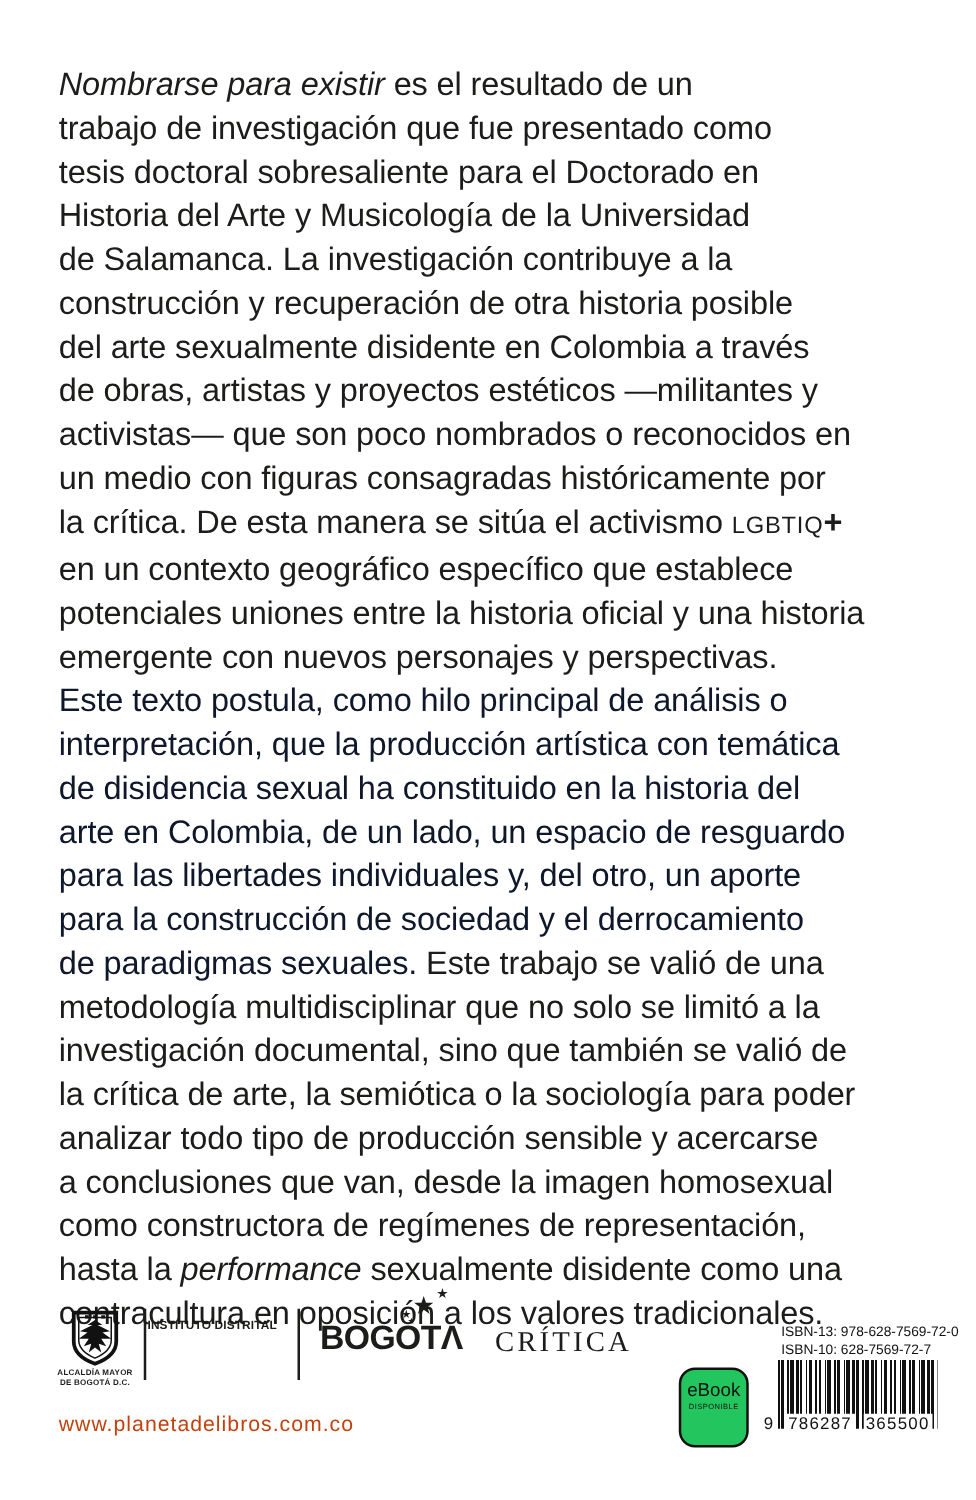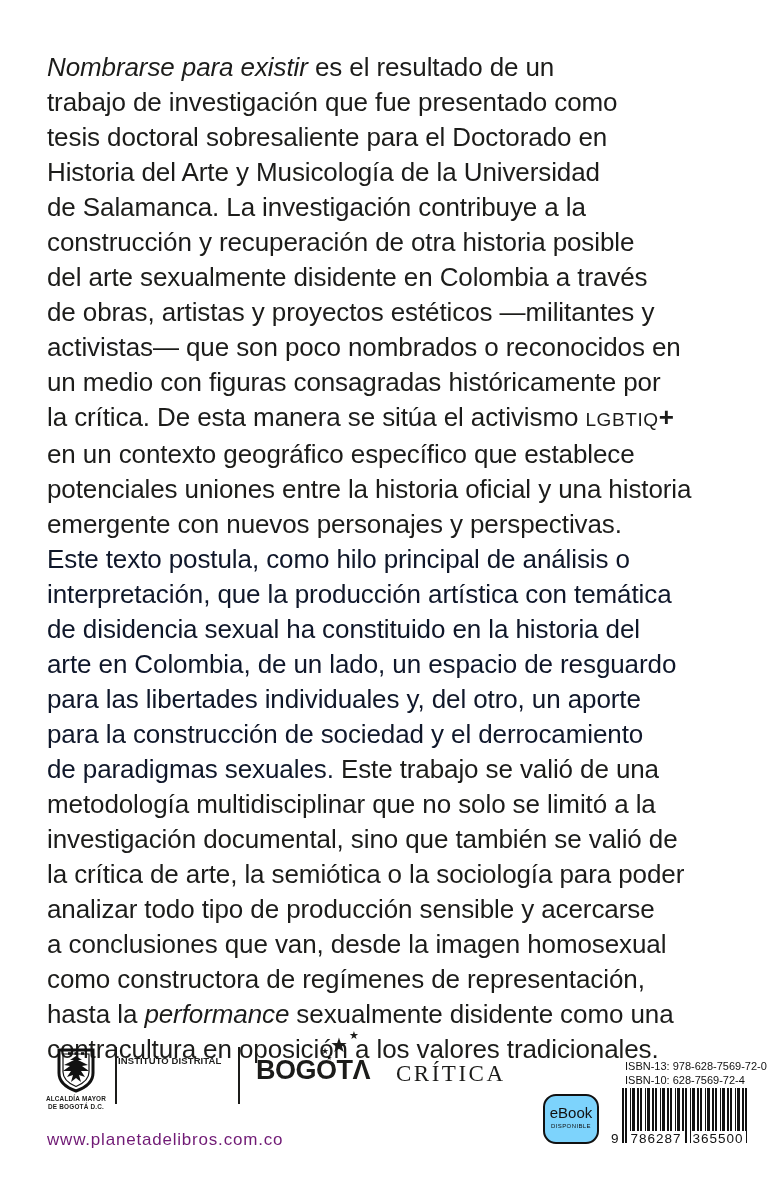--- a/index.html
+++ b/index.html
@@ -35,39 +35,39 @@
   .bogota-star{position:absolute;color:#1c1c1a;line-height:1;}
   .star-big{left:74px;top:2px;font-size:20px;}
   .star-small{left:93px;top:-3px;font-size:11px;}
   .star-tiny1{left:65px;top:14px;font-size:9px;}
   .star-tiny2{left:70px;top:21px;font-size:7px;}
 
   .critica{position:absolute;left:396px;top:1061px;
     font-family:"Liberation Serif","DejaVu Serif",serif;
     font-size:23px;letter-spacing:2.5px;color:#1c1c1a;}
 
-  .ebook{position:absolute;left:543px;top:1094px;width:56px;height:50px;
+  .ebook{position:absolute;left:543px;top:1094px;width:56px;height:64px;
     border:2.2px solid #111;border-radius:13px;box-sizing:border-box;
-    text-align:center;padding-top:9px;background:#7dd3fc;}
+    text-align:center;padding-top:9px;background:#22c55e;}
   .ebook-l1{font-size:15px;line-height:15px;color:#111;}
   .ebook-l2{font-size:6px;letter-spacing:0.4px;line-height:8px;margin-top:2px;color:#111;}
 
   .isbn{position:absolute;left:625px;top:1060px;font-size:11px;line-height:13.5px;color:#111;white-space:nowrap;}
 
   .barcode{position:absolute;left:611px;top:1088px;width:139px;height:58px;}
   .bars{position:absolute;left:11px;right:0;top:0;height:55px;
     background:repeating-linear-gradient(90deg,
       #111 0 2px,#fff 2px 3px,#111 3px 5px,#fff 5px 8px,
       #111 8px 9px,#fff 9px 10px,#111 10px 13px,#fff 13px 15px);}
   .bc-digits{position:absolute;left:0;bottom:0;height:15px;font-size:13.5px;
     letter-spacing:1px;color:#111;display:flex;align-items:flex-end;}
   .bc-first{background:#fff;padding-right:2px;}
   .bc-g{background:#fff;margin-left:7px;padding:0 2px;text-align:right;}
 
-  .site-url{position:absolute;left:47px;top:1130px;font-size:17px;letter-spacing:0.8px;color:#701a75;}
+  .site-url{position:absolute;left:47px;top:1130px;font-size:17px;letter-spacing:0.8px;color:#c2410c;}
 </style>
 </head>
 <body>
 
 <div class="synopsis" id="synopsis"><span class="seg-italic">Nombrarse para existir</span><span class="seg-normal"> es el resultado de un
 trabajo de investigación que fue presentado como
 tesis doctoral sobresaliente para el Doctorado en
 Historia del Arte y Musicología de la Universidad
 de Salamanca. La investigación contribuye a la
 construcción y recuperación de otra historia posible
@@ -127,21 +127,21 @@
 
 <div class="critica">CRÍTICA</div>
 
 <div class="ebook">
   <div class="ebook-l1">eBook</div>
   <div class="ebook-l2">DISPONIBLE</div>
 </div>
 
 <div class="isbn">
   <div>ISBN-13: 978-628-7569-72-0</div>
-  <div>ISBN-10: 628-7569-72-4</div>
+  <div>ISBN-10: 628-7569-72-7</div>
 </div>
 
 <div class="barcode">
   <div class="bars"></div>
   <div class="bc-digits">
     <span class="bc-first">9</span>
     <span class="bc-g">786287</span>
     <span class="bc-g">365500</span>
   </div>
 </div>

